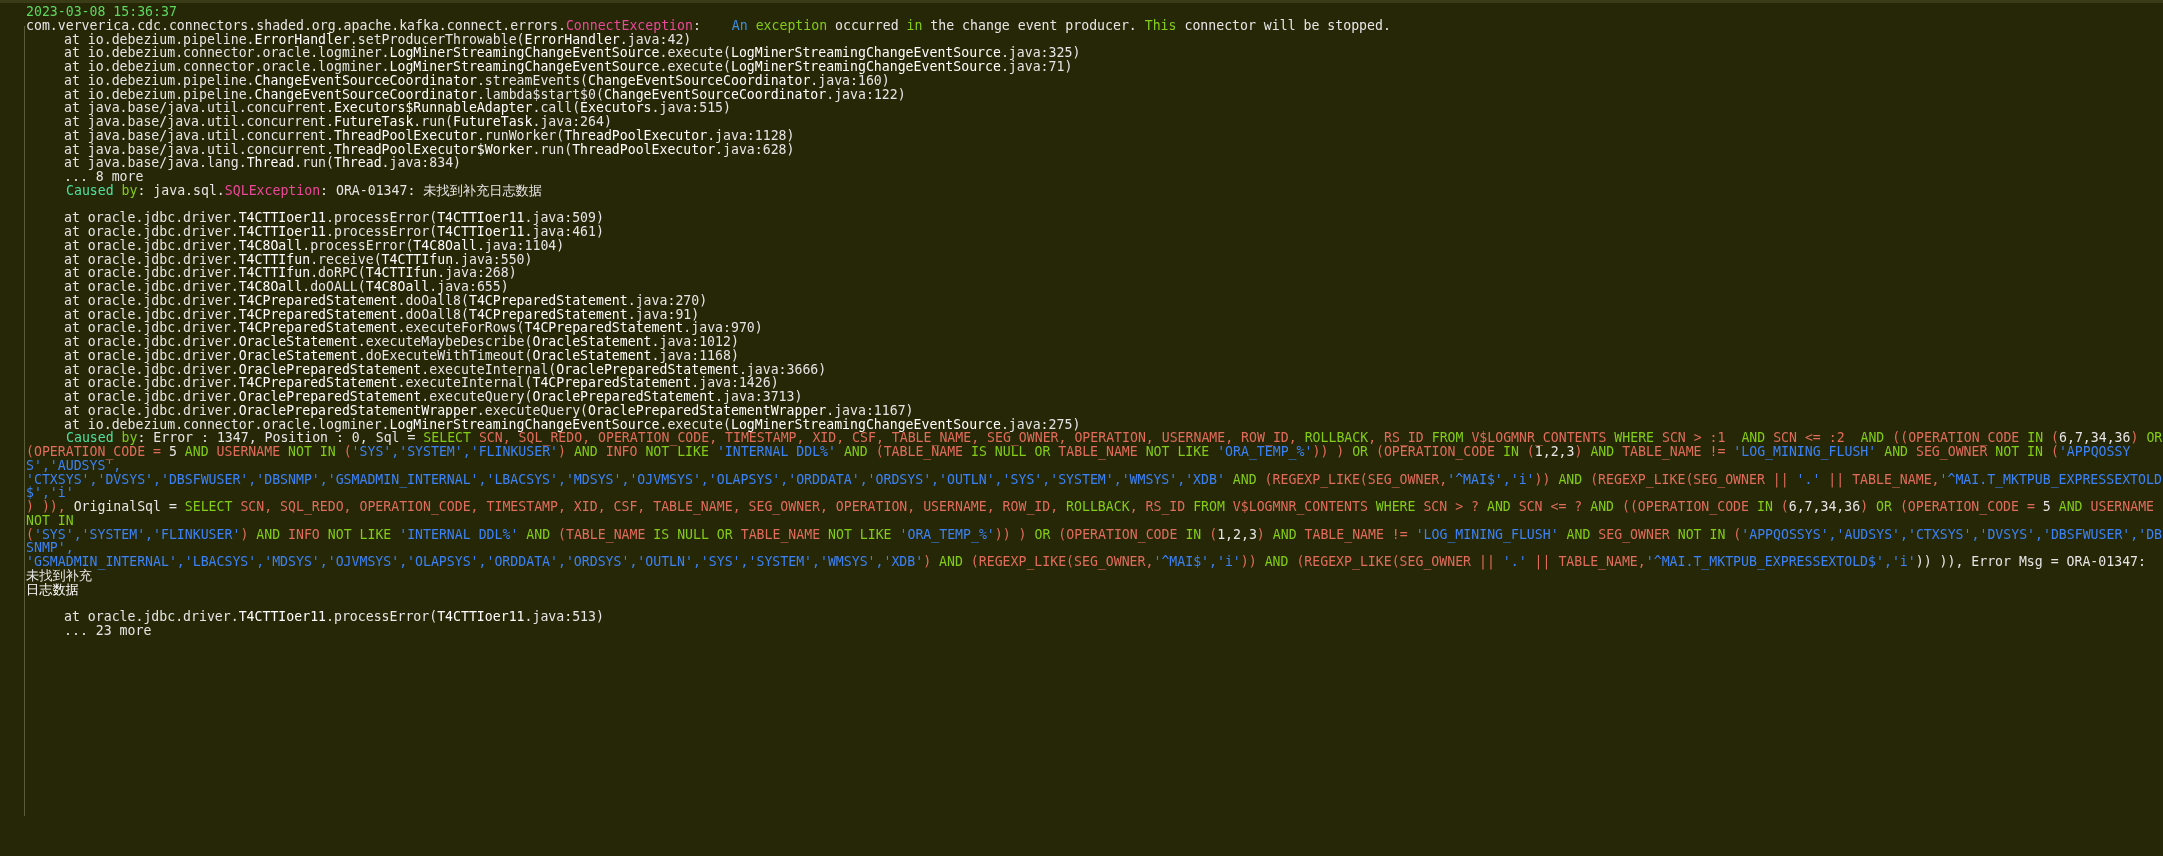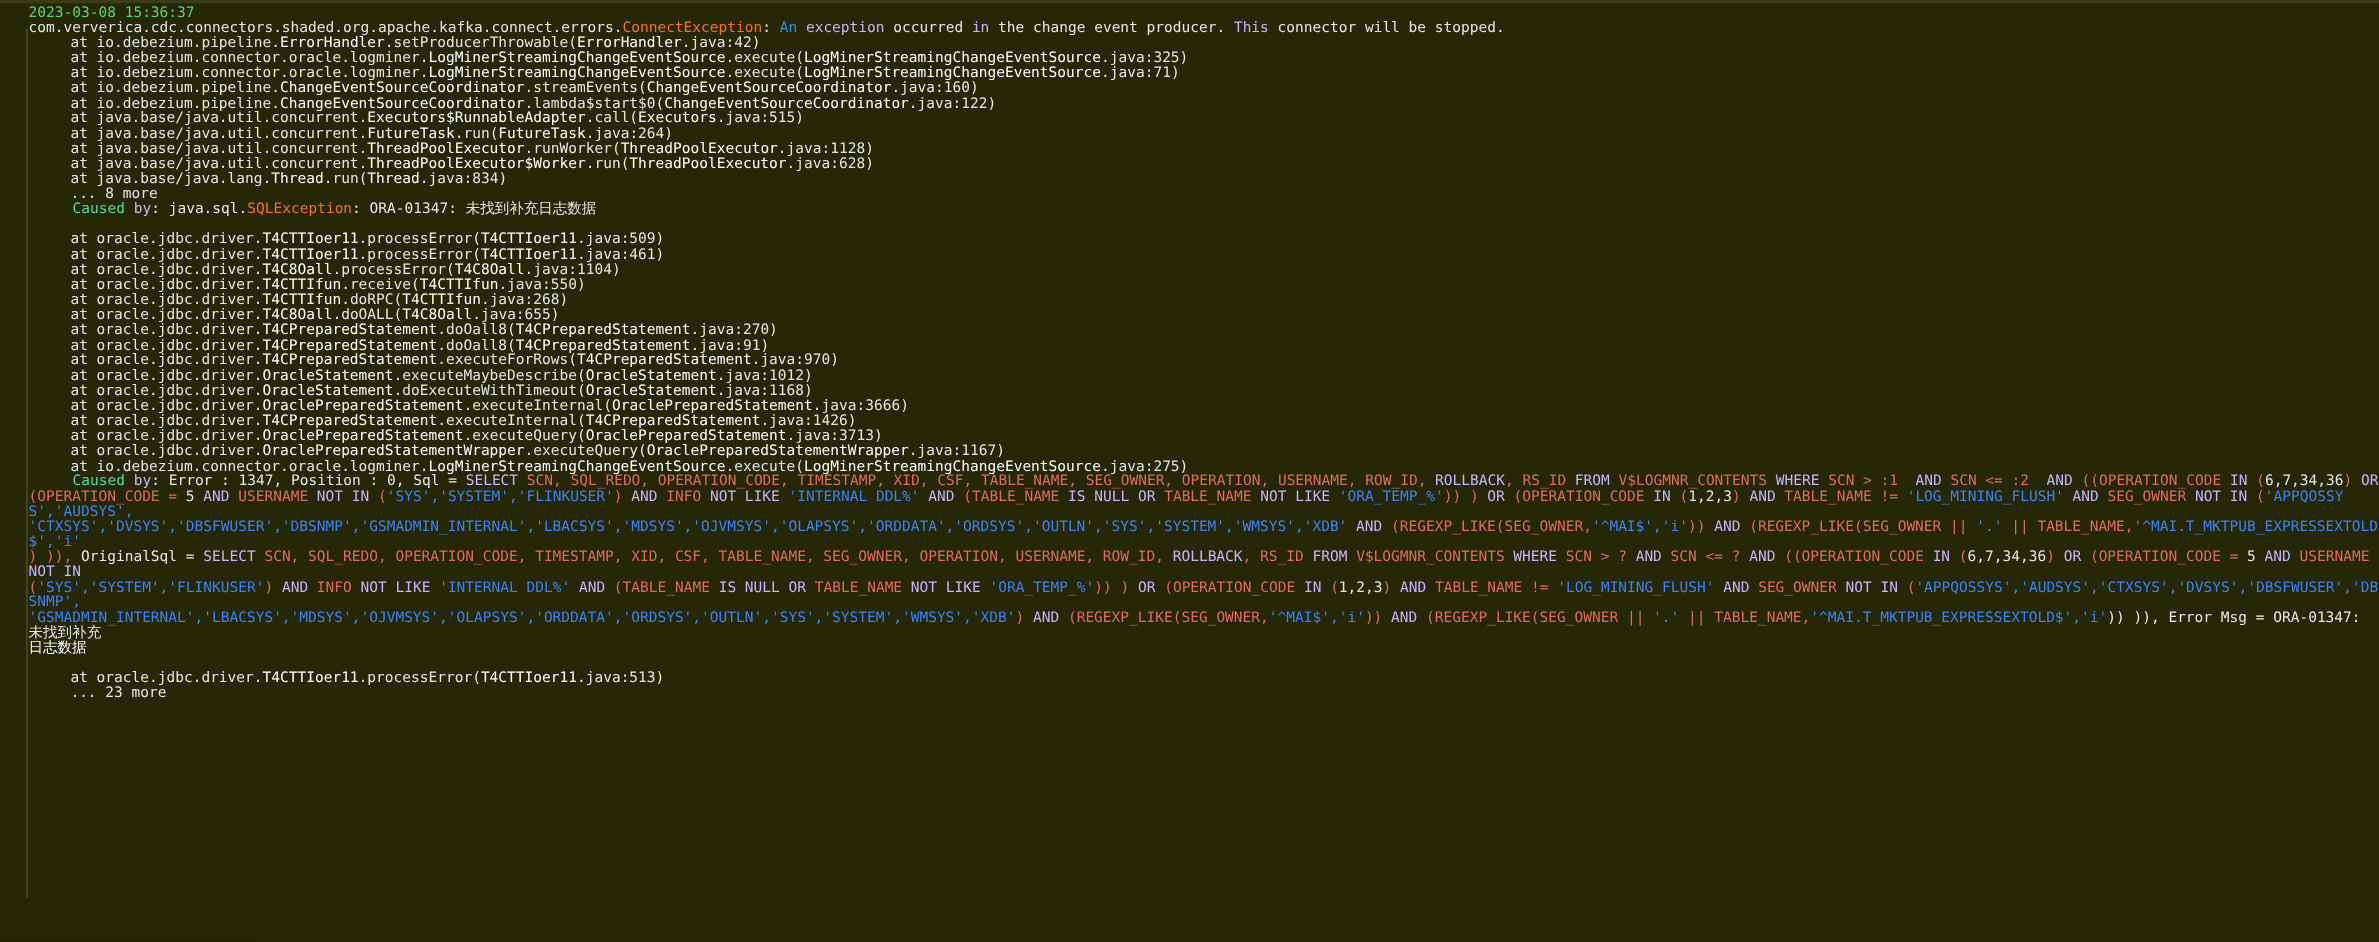--- a/index.html
+++ b/index.html
@@ -55,27 +55,27 @@
     white-space: pre-wrap;
     word-break: break-all;
   }
   .line.blank { height: 13.75px; }
 
   
   .tok-ts       { color: #5fd75f; }
   .tok-plain    { color: #e6e6e6; }
   .tok-class    { color: #ffffff; }
   .tok-num      { color: #e5e5e5; }
-  .tok-kw       { color: #3a8fe8; }
-  .tok-err      { color: #f97316; }
+  .tok-kw       { color: #3a8fe8; margin-left: 23px; }
+  .tok-err      { color: #ec4899; }
   .tok-causedby { color: #4fe0a0; margin-left: 40px; }
   .tok-str      { color: #3b82f6; }
   .tok-cn       { color: #ffffff; }
   .tok-opcode   { color: #e06c5c; }
-  .tok-blue     { color: #c4b5fd; }
+  .tok-blue     { color: #84cc16; }
 </style>
 </head>
 <body>
 
 <div id="log-viewer">
   <div class="top-rule"></div>
   <div class="gutter-line"></div>
   <div class="log-body" id="log-body"><div class="line"><span class="tok-ts">2023-03-08 15:36:37</span></div><div class="line"><span class="tok-plain">com.ververica.cdc.connectors.shaded.org.apache.kafka.connect.errors.</span><span class="tok-err">ConnectException</span><span class="tok-plain">: </span><span class="tok-kw">An </span><span class="tok-blue">exception</span><span class="tok-plain"> occurred </span><span class="tok-blue">in</span><span class="tok-plain"> the change event producer. </span><span class="tok-blue">This</span><span class="tok-plain"> connector will be stopped.</span></div><div class="line" style="padding-left: 38px;"><span class="tok-plain">at io.debezium.pipeline.</span><span class="tok-class">ErrorHandler</span><span class="tok-plain">.setProducerThrowable(</span><span class="tok-class">ErrorHandler</span><span class="tok-plain">.java:</span><span class="tok-num">42</span><span class="tok-plain">)</span></div><div class="line" style="padding-left: 38px;"><span class="tok-plain">at io.debezium.connector.oracle.logminer.</span><span class="tok-class">LogMinerStreamingChangeEventSource</span><span class="tok-plain">.execute(</span><span class="tok-class">LogMinerStreamingChangeEventSource</span><span class="tok-plain">.java:</span><span class="tok-num">325</span><span class="tok-plain">)</span></div><div class="line" style="padding-left: 38px;"><span class="tok-plain">at io.debezium.connector.oracle.logminer.</span><span class="tok-class">LogMinerStreamingChangeEventSource</span><span class="tok-plain">.execute(</span><span class="tok-class">LogMinerStreamingChangeEventSource</span><span class="tok-plain">.java:</span><span class="tok-num">71</span><span class="tok-plain">)</span></div><div class="line" style="padding-left: 38px;"><span class="tok-plain">at io.debezium.pipeline.</span><span class="tok-class">ChangeEventSourceCoordinator</span><span class="tok-plain">.streamEvents(</span><span class="tok-class">ChangeEventSourceCoordinator</span><span class="tok-plain">.java:</span><span class="tok-num">160</span><span class="tok-plain">)</span></div><div class="line" style="padding-left: 38px;"><span class="tok-plain">at io.debezium.pipeline.</span><span class="tok-class">ChangeEventSourceCoordinator</span><span class="tok-plain">.lambda$start$0(</span><span class="tok-class">ChangeEventSourceCoordinator</span><span class="tok-plain">.java:</span><span class="tok-num">122</span><span class="tok-plain">)</span></div><div class="line" style="padding-left: 38px;"><span class="tok-plain">at java.base/java.util.concurrent.</span><span class="tok-class">Executors$RunnableAdapter</span><span class="tok-plain">.call(</span><span class="tok-class">Executors</span><span class="tok-plain">.java:</span><span class="tok-num">515</span><span class="tok-plain">)</span></div><div class="line" style="padding-left: 38px;"><span class="tok-plain">at java.base/java.util.concurrent.</span><span class="tok-class">FutureTask</span><span class="tok-plain">.run(</span><span class="tok-class">FutureTask</span><span class="tok-plain">.java:</span><span class="tok-num">264</span><span class="tok-plain">)</span></div><div class="line" style="padding-left: 38px;"><span class="tok-plain">at java.base/java.util.concurrent.</span><span class="tok-class">ThreadPoolExecutor</span><span class="tok-plain">.runWorker(</span><span class="tok-class">ThreadPoolExecutor</span><span class="tok-plain">.java:</span><span class="tok-num">1128</span><span class="tok-plain">)</span></div><div class="line" style="padding-left: 38px;"><span class="tok-plain">at java.base/java.util.concurrent.</span><span class="tok-class">ThreadPoolExecutor$Worker</span><span class="tok-plain">.run(</span><span class="tok-class">ThreadPoolExecutor</span><span class="tok-plain">.java:</span><span class="tok-num">628</span><span class="tok-plain">)</span></div><div class="line" style="padding-left: 38px;"><span class="tok-plain">at java.base/java.lang.</span><span class="tok-class">Thread</span><span class="tok-plain">.run(</span><span class="tok-class">Thread</span><span class="tok-plain">.java:</span><span class="tok-num">834</span><span class="tok-plain">)</span></div><div class="line" style="padding-left: 38px;"><span class="tok-plain">... </span><span class="tok-num">8</span><span class="tok-plain"> more</span></div><div class="line"><span class="tok-causedby">Caused </span><span class="tok-blue">by</span><span class="tok-plain">: java.sql.</span><span class="tok-err">SQLException</span><span class="tok-plain">: ORA-01347: 未找到补充日志数据</span></div><div class="line blank"></div><div class="line" style="padding-left: 38px;"><span class="tok-plain">at oracle.jdbc.driver.</span><span class="tok-class">T4CTTIoer11</span><span class="tok-plain">.processError(</span><span class="tok-class">T4CTTIoer11</span><span class="tok-plain">.java:</span><span class="tok-num">509</span><span class="tok-plain">)</span></div><div class="line" style="padding-left: 38px;"><span class="tok-plain">at oracle.jdbc.driver.</span><span class="tok-class">T4CTTIoer11</span><span class="tok-plain">.processError(</span><span class="tok-class">T4CTTIoer11</span><span class="tok-plain">.java:</span><span class="tok-num">461</span><span class="tok-plain">)</span></div><div class="line" style="padding-left: 38px;"><span class="tok-plain">at oracle.jdbc.driver.</span><span class="tok-class">T4C8Oall</span><span class="tok-plain">.processError(</span><span class="tok-class">T4C8Oall</span><span class="tok-plain">.java:</span><span class="tok-num">1104</span><span class="tok-plain">)</span></div><div class="line" style="padding-left: 38px;"><span class="tok-plain">at oracle.jdbc.driver.</span><span class="tok-class">T4CTTIfun</span><span class="tok-plain">.receive(</span><span class="tok-class">T4CTTIfun</span><span class="tok-plain">.java:</span><span class="tok-num">550</span><span class="tok-plain">)</span></div><div class="line" style="padding-left: 38px;"><span class="tok-plain">at oracle.jdbc.driver.</span><span class="tok-class">T4CTTIfun</span><span class="tok-plain">.doRPC(</span><span class="tok-class">T4CTTIfun</span><span class="tok-plain">.java:</span><span class="tok-num">268</span><span class="tok-plain">)</span></div><div class="line" style="padding-left: 38px;"><span class="tok-plain">at oracle.jdbc.driver.</span><span class="tok-class">T4C8Oall</span><span class="tok-plain">.doOALL(</span><span class="tok-class">T4C8Oall</span><span class="tok-plain">.java:</span><span class="tok-num">655</span><span class="tok-plain">)</span></div><div class="line" style="padding-left: 38px;"><span class="tok-plain">at oracle.jdbc.driver.</span><span class="tok-class">T4CPreparedStatement</span><span class="tok-plain">.doOall8(</span><span class="tok-class">T4CPreparedStatement</span><span class="tok-plain">.java:</span><span class="tok-num">270</span><span class="tok-plain">)</span></div><div class="line" style="padding-left: 38px;"><span class="tok-plain">at oracle.jdbc.driver.</span><span class="tok-class">T4CPreparedStatement</span><span class="tok-plain">.doOall8(</span><span class="tok-class">T4CPreparedStatement</span><span class="tok-plain">.java:</span><span class="tok-num">91</span><span class="tok-plain">)</span></div><div class="line" style="padding-left: 38px;"><span class="tok-plain">at oracle.jdbc.driver.</span><span class="tok-class">T4CPreparedStatement</span><span class="tok-plain">.executeForRows(</span><span class="tok-class">T4CPreparedStatement</span><span class="tok-plain">.java:</span><span class="tok-num">970</span><span class="tok-plain">)</span></div><div class="line" style="padding-left: 38px;"><span class="tok-plain">at oracle.jdbc.driver.</span><span class="tok-class">OracleStatement</span><span class="tok-plain">.executeMaybeDescribe(</span><span class="tok-class">OracleStatement</span><span class="tok-plain">.java:</span><span class="tok-num">1012</span><span class="tok-plain">)</span></div><div class="line" style="padding-left: 38px;"><span class="tok-plain">at oracle.jdbc.driver.</span><span class="tok-class">OracleStatement</span><span class="tok-plain">.doExecuteWithTimeout(</span><span class="tok-class">OracleStatement</span><span class="tok-plain">.java:</span><span class="tok-num">1168</span><span class="tok-plain">)</span></div><div class="line" style="padding-left: 38px;"><span class="tok-plain">at oracle.jdbc.driver.</span><span class="tok-class">OraclePreparedStatement</span><span class="tok-plain">.executeInternal(</span><span class="tok-class">OraclePreparedStatement</span><span class="tok-plain">.java:</span><span class="tok-num">3666</span><span class="tok-plain">)</span></div><div class="line" style="padding-left: 38px;"><span class="tok-plain">at oracle.jdbc.driver.</span><span class="tok-class">T4CPreparedStatement</span><span class="tok-plain">.executeInternal(</span><span class="tok-class">T4CPreparedStatement</span><span class="tok-plain">.java:</span><span class="tok-num">1426</span><span class="tok-plain">)</span></div><div class="line" style="padding-left: 38px;"><span class="tok-plain">at oracle.jdbc.driver.</span><span class="tok-class">OraclePreparedStatement</span><span class="tok-plain">.executeQuery(</span><span class="tok-class">OraclePreparedStatement</span><span class="tok-plain">.java:</span><span class="tok-num">3713</span><span class="tok-plain">)</span></div><div class="line" style="padding-left: 38px;"><span class="tok-plain">at oracle.jdbc.driver.</span><span class="tok-class">OraclePreparedStatementWrapper</span><span class="tok-plain">.executeQuery(</span><span class="tok-class">OraclePreparedStatementWrapper</span><span class="tok-plain">.java:</span><span class="tok-num">1167</span><span class="tok-plain">)</span></div><div class="line" style="padding-left: 38px;"><span class="tok-plain">at io.debezium.connector.oracle.logminer.</span><span class="tok-class">LogMinerStreamingChangeEventSource</span><span class="tok-plain">.execute(</span><span class="tok-class">LogMinerStreamingChangeEventSource</span><span class="tok-plain">.java:</span><span class="tok-num">275</span><span class="tok-plain">)</span></div><div class="line"><span class="tok-causedby">Caused </span><span class="tok-blue">by</span><span class="tok-plain">: Error : </span><span class="tok-num">1347</span><span class="tok-plain">, Position : </span><span class="tok-num">0</span><span class="tok-plain">, Sql = </span><span class="tok-blue">SELECT</span><span class="tok-opcode"> SCN, SQL_REDO, OPERATION_CODE, TIMESTAMP, XID, CSF, TABLE_NAME, SEG_OWNER, OPERATION, USERNAME, ROW_ID, </span><span class="tok-blue">ROLLBACK</span><span class="tok-opcode">, RS_ID </span><span class="tok-blue">FROM</span><span class="tok-opcode"> V$LOGMNR_CONTENTS </span><span class="tok-blue">WHERE</span><span class="tok-opcode"> SCN &gt; :1  </span><span class="tok-blue">AND</span><span class="tok-opcode"> SCN &lt;= :2  </span><span class="tok-blue">AND</span><span class="tok-opcode"> ((OPERATION_CODE </span><span class="tok-blue">IN</span><span class="tok-opcode"> (</span><span class="tok-num">6,7,34,36</span><span class="tok-opcode">) </span><span class="tok-blue">OR</span><span class="tok-opcode">
 (OPERATION_CODE = </span><span class="tok-num">5</span><span class="tok-opcode"> </span><span class="tok-blue">AND</span><span class="tok-opcode"> USERNAME </span><span class="tok-blue">NOT IN</span><span class="tok-opcode"> (</span><span class="tok-str">'SYS','SYSTEM','FLINKUSER'</span><span class="tok-opcode">) </span><span class="tok-blue">AND</span><span class="tok-opcode"> INFO </span><span class="tok-blue">NOT LIKE</span><span class="tok-opcode"> </span><span class="tok-str">'INTERNAL DDL%'</span><span class="tok-opcode"> </span><span class="tok-blue">AND</span><span class="tok-opcode"> (TABLE_NAME </span><span class="tok-blue">IS NULL</span><span class="tok-opcode"> </span><span class="tok-blue">OR</span><span class="tok-opcode"> TABLE_NAME </span><span class="tok-blue">NOT LIKE</span><span class="tok-opcode"> </span><span class="tok-str">'ORA_TEMP_%'</span><span class="tok-opcode">)) ) </span><span class="tok-blue">OR</span><span class="tok-opcode"> (OPERATION_CODE </span><span class="tok-blue">IN</span><span class="tok-opcode"> (</span><span class="tok-num">1,2,3</span><span class="tok-opcode">) </span><span class="tok-blue">AND</span><span class="tok-opcode"> TABLE_NAME != </span><span class="tok-str">'LOG_MINING_FLUSH'</span><span class="tok-opcode"> </span><span class="tok-blue">AND</span><span class="tok-opcode"> SEG_OWNER </span><span class="tok-blue">NOT IN</span><span class="tok-opcode"> (</span><span class="tok-str">'APPQOSSYS','AUDSYS',</span><span class="tok-opcode">
 </span><span class="tok-str">'CTXSYS','DVSYS','DBSFWUSER','DBSNMP','GSMADMIN_INTERNAL','LBACSYS','MDSYS','OJVMSYS','OLAPSYS','ORDDATA','ORDSYS','OUTLN','SYS','SYSTEM','WMSYS','XDB'</span><span class="tok-opcode"> </span><span class="tok-blue">AND</span><span class="tok-opcode"> (REGEXP_LIKE(SEG_OWNER,</span><span class="tok-str">'^MAI$','i'</span><span class="tok-opcode">)) </span><span class="tok-blue">AND</span><span class="tok-opcode"> (REGEXP_LIKE(SEG_OWNER || </span><span class="tok-str">'.'</span><span class="tok-opcode"> || TABLE_NAME,</span><span class="tok-str">'^MAI.T_MKTPUB_EXPRESSEXTOLD$','i'</span><span class="tok-opcode">

